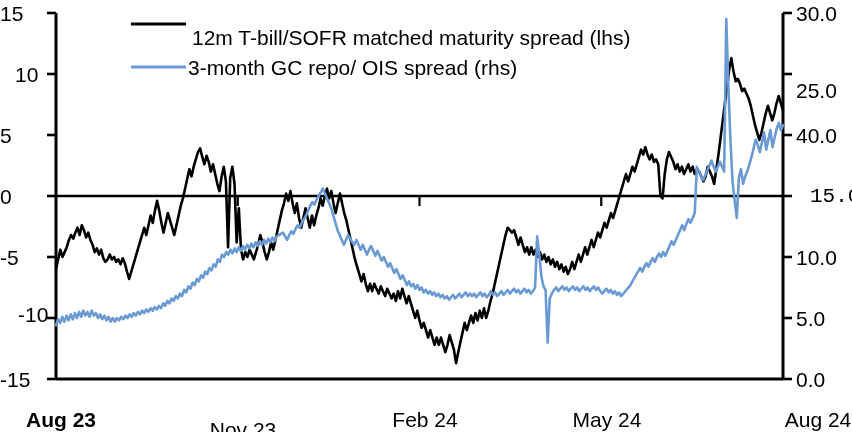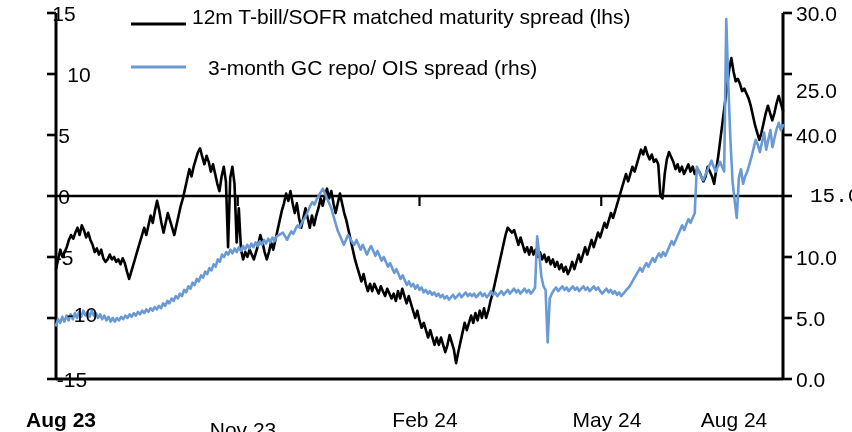--- a/index.html
+++ b/index.html
@@ -29,23 +29,22 @@
   }
   .axis-label {
     position: absolute;
     font-family: "Liberation Sans", sans-serif;
     font-size: 21px;
     color: #000000;
     white-space: nowrap;
     line-height: 1;
   }
   .ytick-left {
-    text-align: center;
+    text-align: left;
     transform: translateY(-50%);
-    padding-left: 43px;
   }
   .ytick-right {
     text-align: center;
     transform: translateY(-50%);
   }
   .xtick {
     text-align: center;
     transform: translateX(-50%);
   }
   .legend-text {
@@ -96,38 +95,38 @@
     <g id="series-group">
         <polyline points="56.00,269.20 58.15,259.44 60.30,249.68 62.45,257.00 64.60,252.12 66.75,247.24 68.91,239.92 71.06,235.04 73.21,238.70 75.36,232.60 77.51,227.72 79.66,235.04 81.81,225.28 83.96,230.16 86.11,237.48 88.26,232.60 90.41,239.92 92.57,244.80 94.72,252.12 96.87,248.46 99.02,254.56 101.17,249.68 103.32,258.22 105.47,261.88 107.62,259.44 109.77,254.56 111.92,259.44 114.07,257.00 116.22,261.88 118.38,259.44 120.53,264.32 122.68,258.22 124.83,263.10 126.98,271.64 129.13,278.96 131.28,271.64 133.43,264.32 135.58,257.00 137.73,249.68 139.88,242.36 142.04,235.04 144.19,227.72 146.34,235.04 148.49,225.28 150.64,215.52 152.79,222.84 154.94,210.64 157.09,200.88 159.24,210.64 161.39,222.84 163.54,232.60 165.70,222.84 167.85,213.08 170.00,220.40 172.15,227.72 174.30,235.04 176.45,225.28 178.60,215.52 180.75,205.76 182.90,198.44 185.05,188.68 187.20,178.92 189.36,169.16 191.51,176.48 193.66,166.72 195.81,159.40 197.96,152.08 200.11,148.42 202.26,156.96 204.41,164.28 206.56,155.74 208.71,161.84 210.86,171.60 213.01,164.28 215.17,174.04 217.32,183.80 219.47,191.12 221.62,176.48 223.77,166.72 225.92,181.36 228.07,247.24 230.22,177.70 232.37,166.72 234.52,183.80 236.67,242.36 238.83,208.20 240.98,249.68 243.13,259.44 245.28,252.12 247.43,257.00 249.58,249.68 251.73,254.56 253.88,259.44 256.03,252.12 258.18,244.80 260.33,235.04 262.49,242.36 264.64,252.12 266.79,259.44 268.94,252.12 271.09,242.36 273.24,249.68 275.39,239.92 277.54,230.16 279.69,220.40 281.84,210.64 283.99,203.32 286.14,193.56 288.30,200.88 290.45,191.12 292.60,203.32 294.75,213.08 296.90,203.32 299.05,217.96 301.20,227.72 303.35,217.96 305.50,208.20 307.65,217.96 309.80,227.72 311.96,215.52 314.11,225.28 316.26,215.52 318.41,208.20 320.56,198.44 322.71,205.76 324.86,196.00 327.01,188.68 329.16,198.44 331.31,191.12 333.46,203.32 335.62,213.08 337.77,203.32 339.92,193.56 342.07,203.32 344.22,213.08 346.37,220.40 348.52,230.16 350.67,239.92 352.82,249.68 354.97,259.44 357.12,266.76 359.28,274.08 361.43,281.40 363.58,274.08 365.73,283.84 367.88,291.16 370.03,283.84 372.18,291.16 374.33,283.84 376.48,288.72 378.63,293.60 380.78,286.28 382.93,291.16 385.09,296.04 387.24,288.72 389.39,293.60 391.54,298.48 393.69,293.60 395.84,300.92 397.99,291.16 400.14,298.48 402.29,288.72 404.44,296.04 406.59,303.36 408.75,296.04 410.90,303.36 413.05,310.68 415.20,318.00 417.35,310.68 419.50,320.44 421.65,327.76 423.80,322.88 425.95,330.20 428.10,337.52 430.25,330.20 432.41,337.52 434.56,344.84 436.71,337.52 438.86,344.84 441.01,337.52 443.16,344.84 445.31,352.16 447.46,344.84 449.61,335.08 451.76,342.40 453.91,349.72 456.07,363.14 458.22,352.16 460.37,342.40 462.52,332.64 464.67,322.88 466.82,330.20 468.97,322.88 471.12,315.56 473.27,322.88 475.42,313.12 477.57,320.44 479.72,310.68 481.88,318.00 484.03,308.24 486.18,318.00 488.33,310.68 490.48,300.92 492.63,293.60 494.78,283.84 496.93,274.08 499.08,264.32 501.23,254.56 503.38,244.80 505.54,235.04 507.69,227.72 509.84,230.16 511.99,232.60 514.14,230.16 516.29,237.48 518.44,244.80 520.59,237.48 522.74,244.80 524.89,252.12 527.04,247.24 529.20,254.56 531.35,247.24 533.50,254.56 535.65,249.68 537.80,257.00 539.95,252.12 542.10,259.44 544.25,254.56 546.40,261.88 548.55,257.00 550.70,264.32 552.86,259.44 555.01,266.76 557.16,261.88 559.31,269.20 561.46,264.32 563.61,271.64 565.76,266.76 567.91,274.08 570.06,269.20 572.21,261.88 574.36,269.20 576.51,261.88 578.67,254.56 580.82,261.88 582.97,254.56 585.12,247.24 587.27,254.56 589.42,247.24 591.57,239.92 593.72,247.24 595.87,239.92 598.02,232.60 600.17,237.48 602.33,230.16 604.48,222.84 606.63,227.72 608.78,220.40 610.93,213.08 613.08,217.96 615.23,210.64 617.38,203.32 619.53,196.00 621.68,188.68 623.83,181.36 625.99,174.04 628.14,181.36 630.29,174.04 632.44,166.72 634.59,171.60 636.74,164.28 638.89,156.96 641.04,149.64 643.19,154.52 645.34,147.20 647.49,154.52 649.64,159.40 651.80,154.52 653.95,161.84 656.10,159.40 658.25,164.28 660.40,196.00 662.55,198.44 664.70,174.04 666.85,159.40 669.00,152.08 671.15,156.96 673.30,161.84 675.46,169.16 677.61,164.28 679.76,171.60 681.91,166.72 684.06,174.04 686.21,169.16 688.36,164.28 690.51,171.60 692.66,166.72 694.81,174.04 696.96,169.16 699.12,171.60 701.27,176.48 703.42,181.36 705.57,176.48 707.72,166.72 709.87,171.60 712.02,176.48 714.17,183.80 716.32,169.16 718.47,154.52 720.62,137.44 722.78,120.36 724.93,103.28 727.08,86.20 729.23,69.12 731.38,58.14 733.53,71.56 735.68,81.32 737.83,78.88 739.98,83.76 742.13,91.08 744.28,88.64 746.43,93.52 748.59,98.40 750.74,105.72 752.89,115.48 755.04,125.24 757.19,132.56 759.34,139.88 761.49,132.56 763.64,122.80 765.79,113.04 767.94,105.72 770.09,113.04 772.25,120.36 774.40,113.04 776.55,103.28 778.70,95.96 780.85,103.28 783.00,110.60" fill="none" stroke="#000000" stroke-width="2.6" stroke-linejoin="round" stroke-linecap="round"></polyline>
         <polyline points="56.00,325.32 58.10,319.22 60.20,322.88 62.30,316.78 64.40,321.66 66.51,315.56 68.61,320.44 70.71,314.34 72.81,319.22 74.91,313.12 77.01,318.00 79.11,311.90 81.21,316.78 83.32,310.68 85.42,315.56 87.52,311.90 89.62,316.78 91.72,310.68 93.82,315.56 95.92,313.12 98.02,318.00 100.12,314.34 102.23,319.22 104.33,315.56 106.43,320.44 108.53,316.78 110.63,321.66 112.73,318.00 114.83,321.66 116.93,318.00 119.03,320.44 121.14,316.78 123.24,319.22 125.34,315.56 127.44,318.00 129.54,314.34 131.64,316.78 133.74,313.12 135.84,315.56 137.95,311.90 140.05,314.34 142.15,310.68 144.25,313.12 146.35,309.46 148.45,311.90 150.55,308.24 152.65,310.68 154.75,307.02 156.86,309.46 158.96,305.80 161.06,308.24 163.16,303.36 165.26,305.80 167.36,300.92 169.46,303.36 171.56,298.48 173.66,300.92 175.77,296.04 177.87,298.48 179.97,293.60 182.07,296.04 184.17,289.94 186.27,292.38 188.37,286.28 190.47,288.72 192.58,282.62 194.68,285.06 196.78,278.96 198.88,281.40 200.98,275.30 203.08,277.74 205.18,271.64 207.28,274.08 209.38,267.98 211.49,270.42 213.59,264.32 215.69,266.76 217.79,259.44 219.89,261.88 221.99,254.56 224.09,257.00 226.19,252.12 228.29,254.56 230.40,249.68 232.50,253.34 234.60,248.46 236.70,252.12 238.80,247.24 240.90,250.90 243.00,246.02 245.10,249.68 247.21,244.80 249.31,248.46 251.41,243.58 253.51,247.24 255.61,242.36 257.71,246.02 259.81,241.14 261.91,244.80 264.01,239.92 266.12,243.58 268.22,238.70 270.32,242.36 272.42,237.48 274.52,241.14 276.62,236.26 278.72,235.04 280.82,233.82 282.92,232.60 285.03,236.26 287.13,239.92 289.23,235.04 291.33,231.38 293.43,233.82 295.53,228.94 297.63,225.28 299.73,227.72 301.84,222.84 303.94,219.18 306.04,215.52 308.14,210.64 310.24,205.76 312.34,202.10 314.44,204.54 316.54,199.66 318.64,196.00 320.75,192.34 322.85,188.68 324.95,193.56 327.05,198.44 329.15,203.32 331.25,208.20 333.35,215.52 335.45,222.84 337.55,230.16 339.66,235.04 341.76,239.92 343.86,244.80 345.96,239.92 348.06,235.04 350.16,238.70 352.26,242.36 354.36,244.80 356.47,239.92 358.57,244.80 360.67,249.68 362.77,244.80 364.87,249.68 366.97,254.56 369.07,249.68 371.17,246.02 373.27,250.90 375.38,255.78 377.48,250.90 379.58,255.78 381.68,260.66 383.78,257.00 385.88,261.88 387.98,266.76 390.08,263.10 392.18,267.98 394.29,272.86 396.39,269.20 398.49,274.08 400.59,278.96 402.69,275.30 404.79,280.18 406.89,285.06 408.99,281.40 411.10,286.28 413.20,283.84 415.30,288.72 417.40,285.06 419.50,289.94 421.60,287.50 423.70,292.38 425.80,289.94 427.90,293.60 430.01,291.16 432.11,294.82 434.21,292.38 436.31,296.04 438.41,293.60 440.51,297.26 442.61,294.82 444.71,298.48 446.82,296.04 448.92,299.70 451.02,297.26 453.12,294.82 455.22,298.48 457.32,296.04 459.42,293.60 461.52,297.26 463.62,294.82 465.73,292.38 467.83,296.04 469.93,293.60 472.03,296.04 474.13,293.60 476.23,297.26 478.33,294.82 480.43,292.38 482.53,296.04 484.64,293.60 486.74,297.26 488.84,294.82 490.94,291.16 493.04,294.82 495.14,292.38 497.24,296.04 499.34,293.60 501.45,291.16 503.55,294.82 505.65,292.38 507.75,289.94 509.85,293.60 511.95,291.16 514.05,288.72 516.15,292.38 518.25,289.94 520.36,293.60 522.46,291.16 524.56,288.72 526.66,292.38 528.76,289.94 530.86,293.60 532.96,291.16 535.06,287.50 537.16,236.26 539.27,254.56 541.37,276.52 543.47,286.28 545.57,289.94 547.67,342.40 549.77,298.48 551.87,293.60 553.97,289.94 556.08,287.50 558.18,291.16 560.28,288.72 562.38,286.28 564.48,289.94 566.58,287.50 568.68,291.16 570.78,288.72 572.88,286.28 574.99,289.94 577.09,287.50 579.19,291.16 581.29,288.72 583.39,286.28 585.49,289.94 587.59,287.50 589.69,291.16 591.79,288.72 593.90,286.28 596.00,289.94 598.10,287.50 600.20,291.16 602.30,293.60 604.40,291.16 606.50,288.72 608.60,292.38 610.71,289.94 612.81,293.60 614.91,291.16 617.01,294.82 619.11,292.38 621.21,296.04 623.31,293.60 625.41,291.16 627.51,288.72 629.62,286.28 631.72,282.62 633.82,278.96 635.92,275.30 638.02,271.64 640.12,267.98 642.22,271.64 644.32,266.76 646.42,263.10 648.53,266.76 650.63,261.88 652.73,258.22 654.83,261.88 656.93,257.00 659.03,253.34 661.13,257.00 663.23,252.12 665.34,255.78 667.44,250.90 669.54,246.02 671.64,241.14 673.74,244.80 675.84,239.92 677.94,235.04 680.04,230.16 682.14,225.28 684.25,230.16 686.35,224.06 688.45,219.18 690.55,222.84 692.65,217.96 694.75,213.08 696.85,166.72 698.95,171.60 701.05,176.48 703.16,180.14 705.26,175.26 707.36,170.38 709.46,165.50 711.56,160.62 713.66,166.72 715.76,171.60 717.86,166.72 719.97,161.84 722.07,166.72 724.17,171.60 726.27,19.10 728.37,86.20 730.47,141.10 732.57,181.36 734.67,200.88 736.77,217.96 738.88,177.70 740.98,169.16 743.08,183.80 745.18,176.48 747.28,171.60 749.38,164.28 751.48,156.96 753.58,148.42 755.68,139.88 757.79,144.76 759.89,152.08 761.99,142.32 764.09,132.56 766.19,149.64 768.29,139.88 770.39,130.12 772.49,147.20 774.60,137.44 776.70,128.90 778.80,122.80 780.90,130.12 783.00,125.24" fill="none" stroke="#6a9ad4" stroke-width="2.6" stroke-linejoin="round" stroke-linecap="round"></polyline>
       </g>
     <g>
       <line id="legend-swatch-0" x1="131" y1="24" x2="186" y2="24" stroke="#000000" stroke-width="3"></line>
       <line id="legend-swatch-1" x1="131" y1="67" x2="186" y2="67" stroke="#6a9ad4" stroke-width="3"></line>
     </g>
   </svg>
 
-  <div class="legend-text" style="left:192px; top:16px;">12m T-bill/SOFR matched maturity spread (lhs)</div>
-  <div class="legend-text" style="left:208px; top:67px;">3-month GC repo/ OIS spread (rhs)</div>
+  <div class="legend-text" style="left:192px; top:37px;">12m T-bill/SOFR matched maturity spread (lhs)</div>
+  <div class="legend-text" style="left:188px; top:67px;">3-month GC repo/ OIS spread (rhs)</div>
 
   <div class="axis-label ytick-left" style="left:0px; width:42px; top:13px;">15</div>
   <div class="axis-label ytick-left" style="left:15px; width:42px; top:74px;">10</div>
   <div class="axis-label ytick-left" style="left:0px; width:42px; top:135px;">5</div>
   <div class="axis-label ytick-left" style="left:0px; width:42px; top:196px;">0</div>
   <div class="axis-label ytick-left" style="left:0px; width:42px; top:257px;">-5</div>
   <div class="axis-label ytick-left" style="left:0px; width:42px; top:314px;margin-left:18px;">-10</div>
-  <div class="axis-label ytick-left" style="left:8px; width:42px; top:379px;">-15</div>
+  <div class="axis-label ytick-left" style="left:0px; width:42px; top:379px;">-15</div>
 
   <div class="axis-label ytick-right" style="left:796px; top:13px;">30.0</div>
   <div class="axis-label ytick-right" style="left:796px; top:90px;">25.0</div>
   <div class="axis-label ytick-right" style="left:796px; top:135px;">40.0</div>
   <div class="axis-label ytick-right" style="left:810px; top:196px;font-family:Liberation Mono, monospace;">15.0</div>
   <div class="axis-label ytick-right" style="left:796px; top:257px;">10.0</div>
   <div class="axis-label ytick-right" style="left:796px; top:318px;">5.0</div>
   <div class="axis-label ytick-right" style="left:796px; top:379px;">0.0</div>
 
   <div class="axis-label xtick" style="left:61px; top:409px;font-weight:bold;">Aug 23</div>
   <div class="axis-label xtick" style="left:243px; top:409px;margin-top:10px;">Nov 23</div>
   <div class="axis-label xtick" style="left:425px; top:409px;">Feb 24</div>
   <div class="axis-label xtick" style="left:607px; top:409px;">May 24</div>
-  <div class="axis-label xtick" style="left:734px; top:409px;">Aug 24</div>
+  <div class="axis-label xtick" style="left:818px; top:409px;">Aug 24</div>
 
 </div>
 
 </body></html>

